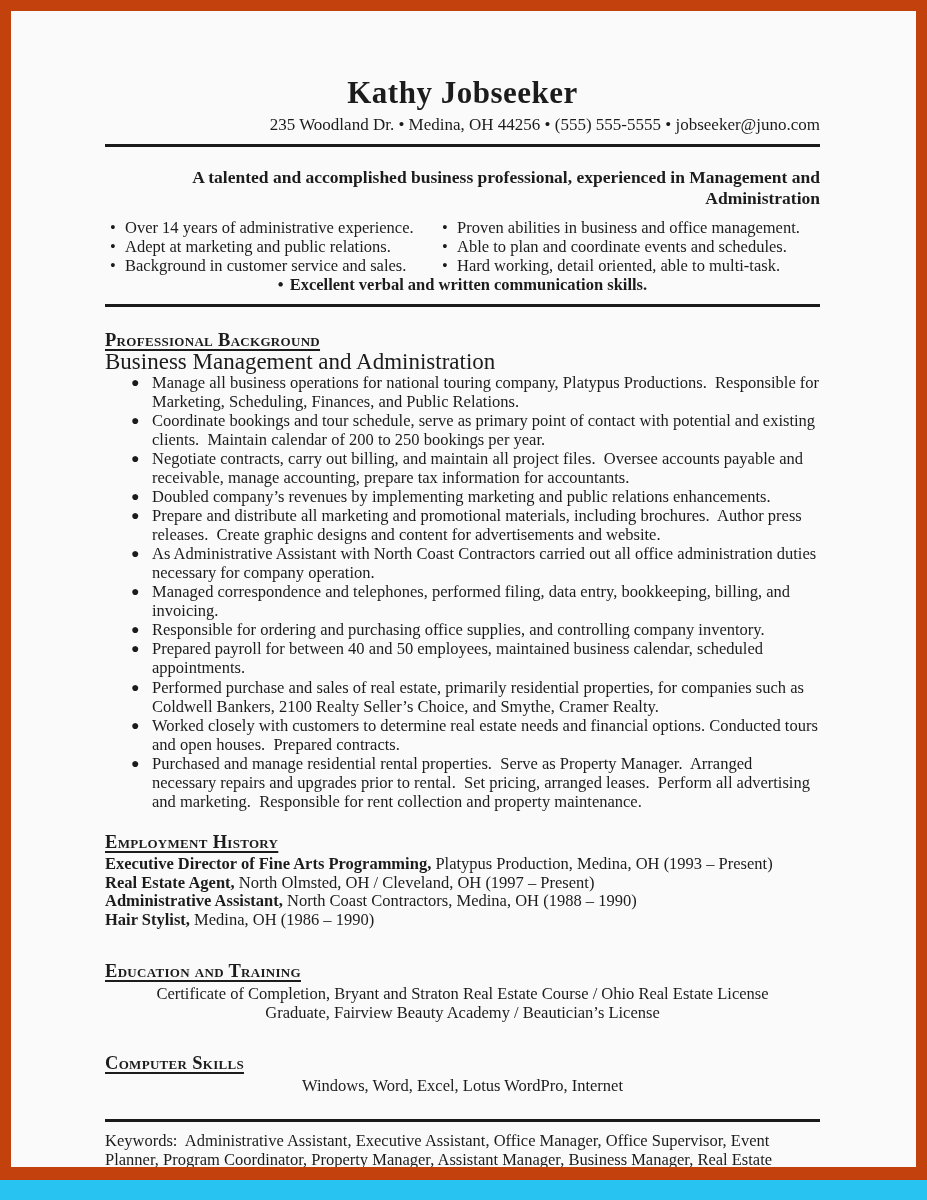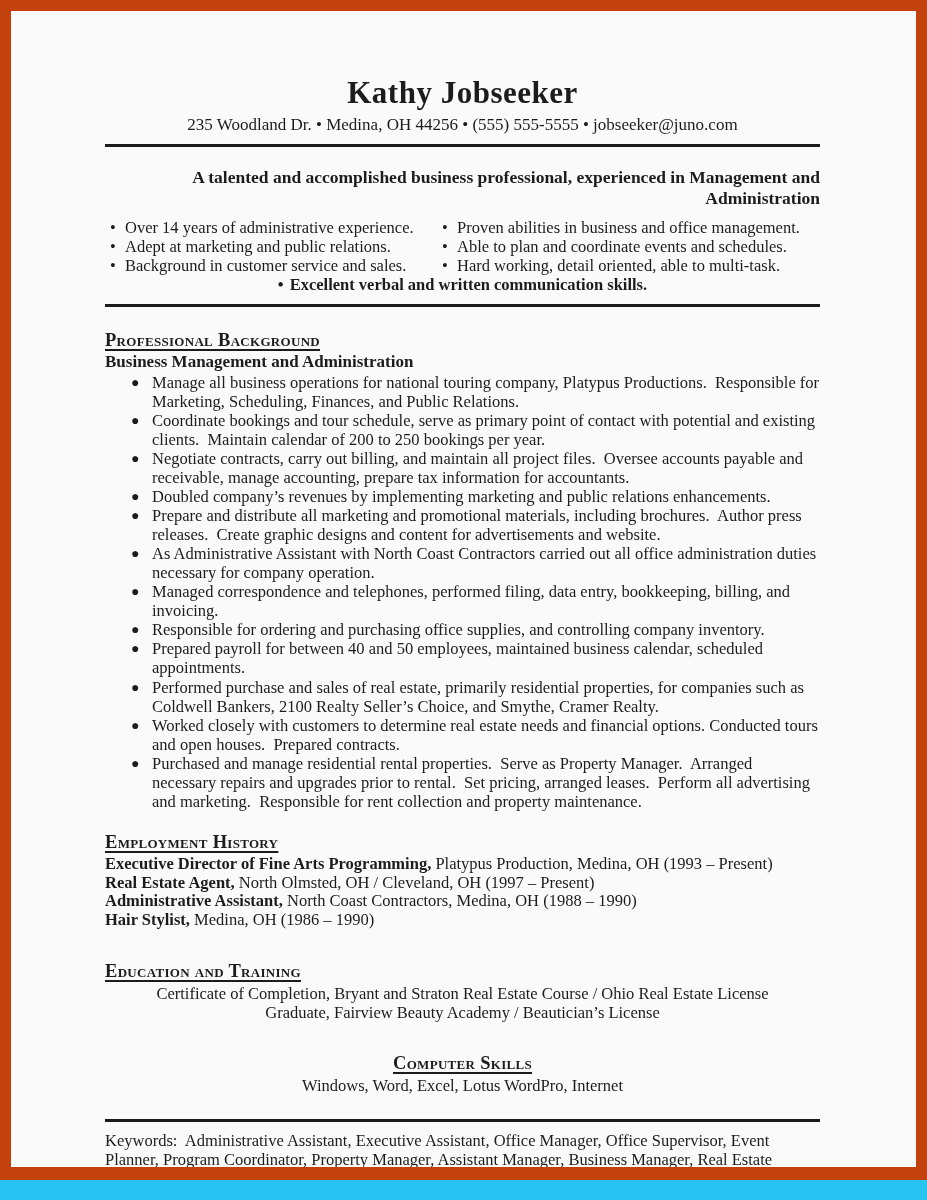--- a/index.html
+++ b/index.html
@@ -22,21 +22,21 @@
   }
   
   .name {
     text-align: center;
     font-size: 31px;
     font-weight: bold;
     line-height: 36px;
     letter-spacing: 0.5px;
   }
   .contact {
-    text-align: center;
+    text-align: right;
     font-size: 17px;
     line-height: 22px;
     margin-top: 3px;
   }
   .rule {
     border: none;
     height: 3px;
     background: #1a1a1a;
     margin-top: 8px;
   }
@@ -75,22 +75,22 @@
     font-weight: bold;
     font-variant: small-caps;
     letter-spacing: 0.3px;
     line-height: 21px;
     text-decoration: underline;
     text-underline-offset: 3px;
     text-decoration-thickness: 1.5px;
   }
   .pb-title { margin-top: 23px; }
   .sub-title {
-    font-size: 17px;
-    font-weight: bold;
+    font-size: 23px;
+    font-weight: normal;
     line-height: 20px;
     margin-top: 1px;
   }
   .sub-title2 { margin-top: 5px; }
   .bullets { margin-top: 1px; }
   .bullets li {
     display: flex;
     font-size: 16.5px;
     line-height: 19px;
   }
@@ -102,21 +102,21 @@
   .bullets .bt { white-space: pre-wrap; }
   
   .eh-title { margin-top: 21px; }
   .entries { margin-top: 2px; }
   .entry { font-size: 16.5px; line-height: 18.7px; }
   .entry .role { font-weight: bold; }
   
   .et-title { margin-top: 31px; }
   .plain-line { font-size: 16.5px; line-height: 19px; text-align: center; }
   .lines { margin-top: 2px; }
-  .cs-title { margin-top: 31px; text-align: center; }
+  .cs-title { margin-top: 31px; }
   
   .rule3 { margin-top: 24px; }
   .keywords {
     margin-top: 9px;
     font-size: 16.5px;
     line-height: 19px;
     white-space: pre-wrap;
   }
 </style>
 </head>

